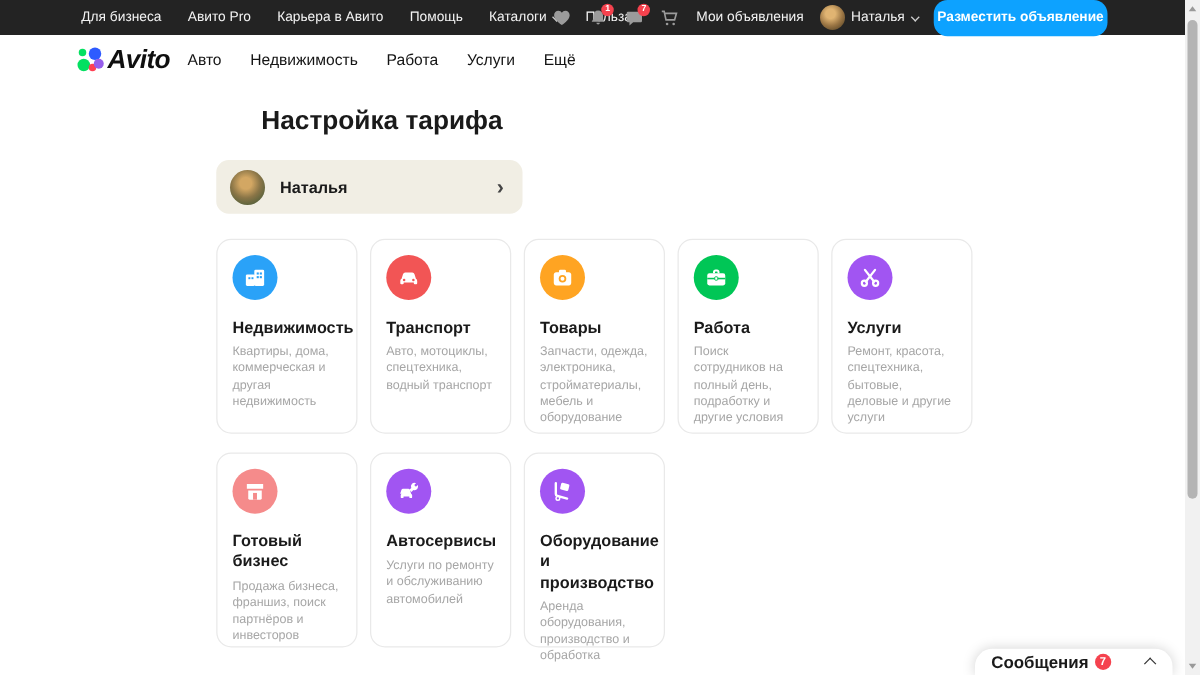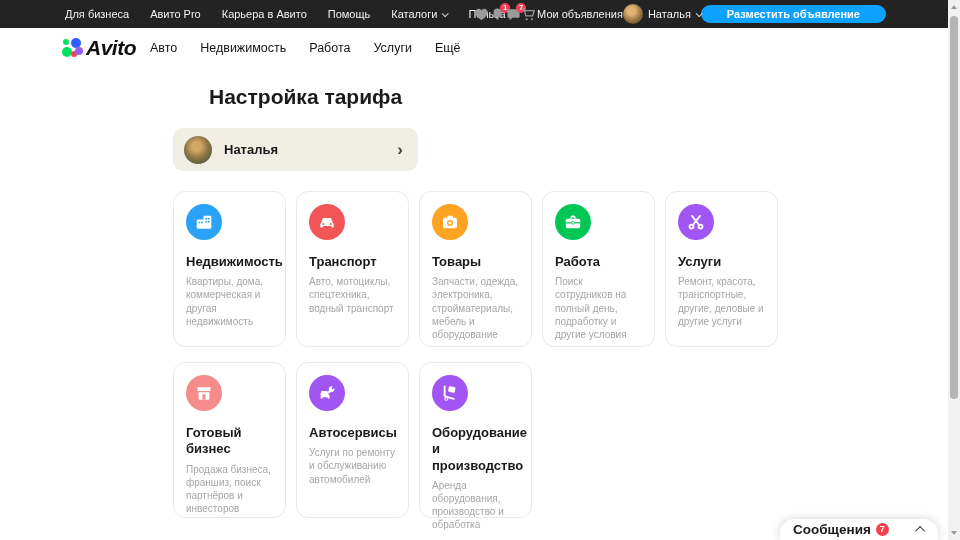--- a/index.html
+++ b/index.html
@@ -7,31 +7,31 @@
   body { font-family:"Liberation Sans", sans-serif; background:#fff; position:relative; }
 
   
   .topbar { position:absolute; top:0; left:0; width:948px; height:28px; background:#232323;
             display:flex; align-items:center; z-index:5; }
   .topbar-nav { display:flex; gap:21px; margin-left:65px; align-items:center; }
   .topbar-link { color:#f2f2f2; font-size:11px; cursor:pointer; white-space:nowrap;
                  display:flex; align-items:center; gap:5px; }
   .chev-down { width:5px; height:5px; border-right:1.4px solid #cfcfcf; border-bottom:1.4px solid #cfcfcf;
                transform:rotate(45deg) translateY(-1px); display:inline-block; }
-  .topbar-right { position:absolute; right:62px; display:flex; align-items:center; height:100%; }
+  .topbar-right { position:absolute; right:62px; display:flex; align-items:center; gap:13px; height:100%; }
   .tb-icon { position:relative; width:16px; height:16px; display:flex; align-items:center; justify-content:center; cursor:pointer; }
   .tb-icon svg { display:block; }
   .mini-badge { position:absolute; top:-3px; right:-5px; width:10px; height:10px; border-radius:50%;
                 background:#f5424e; color:#fff; font-size:7px; line-height:10px; text-align:center; font-weight:bold; }
   .tb-text { color:#f2f2f2; font-size:11px; white-space:nowrap; cursor:pointer; }
   .tb-avatar { width:20px; height:20px; border-radius:50%;
                background:radial-gradient(circle at 42% 35%, #e0b472 22%, #9a7544 55%, #5f4a2a 85%); cursor:pointer; }
   .tb-user { display:flex; align-items:center; gap:5px; cursor:pointer; }
   .post-btn { background:#0da2ff; color:#fff; font-size:11px; font-weight:bold; border:none;
-              height:18px; padding:0 26px; border-radius:11px; cursor:pointer; white-space:nowrap; }
+              height:29px; padding:0 3px; border-radius:11px; cursor:pointer; white-space:nowrap; }
 
   
   .header { position:absolute; top:28px; left:0; width:948px; height:40px; background:#fff;
             display:flex; align-items:center; z-index:4; }
   .logo { display:flex; align-items:center; margin-left:62px; cursor:pointer;font-style:italic; }
   .logo-dots { width:21px; height:20px; position:relative; margin-right:3px; }
   .logo-dots i { position:absolute; border-radius:50%; }
   .ld-green-s  { width:6px;  height:6px;  left:1px;  top:1px;  background:#04e061; }
   .ld-blue     { width:10px; height:10px; left:9px;  top:0;    background:#2e5bff; }
   .ld-green-l  { width:10px; height:10px; left:0;    top:9px;  background:#04e061; }
@@ -225,21 +225,21 @@
     <div class="card">
       <div class="card-icon bg-purple">
         <svg width="18" height="18" viewBox="0 0 16 16" fill="none" stroke="#fff" stroke-width="1.6" stroke-linecap="round">
             <path d="M4.4 2.6 11 11"></path>
             <path d="M11.6 2.6 5 11"></path>
             <circle cx="4" cy="12.1" r="1.8"></circle>
             <circle cx="12" cy="12.1" r="1.8"></circle>
           </svg>
       </div>
       <div class="card-title">Услуги</div>
-      <div class="card-desc">Ремонт, красота, транспортные, другие, деловые и другие услуги</div>
+      <div class="card-desc">Ремонт, красота, спецтехника, бытовые, деловые и другие услуги</div>
     </div>
 
     <div class="card">
       <div class="card-icon bg-salmon">
         <svg width="18" height="18" viewBox="0 0 16 16">
             <path d="M2.2 2.8h11.6v3.4H2.2z" fill="#fff"></path>
             <path d="M3.2 7.4h9.6V13a1 1 0 0 1-1 1H4.2a1 1 0 0 1-1-1z" fill="#fff"></path>
             <rect x="6.6" y="9.2" width="2.8" height="4.8" fill="#f58b8b"></rect>
           </svg>
       </div>

